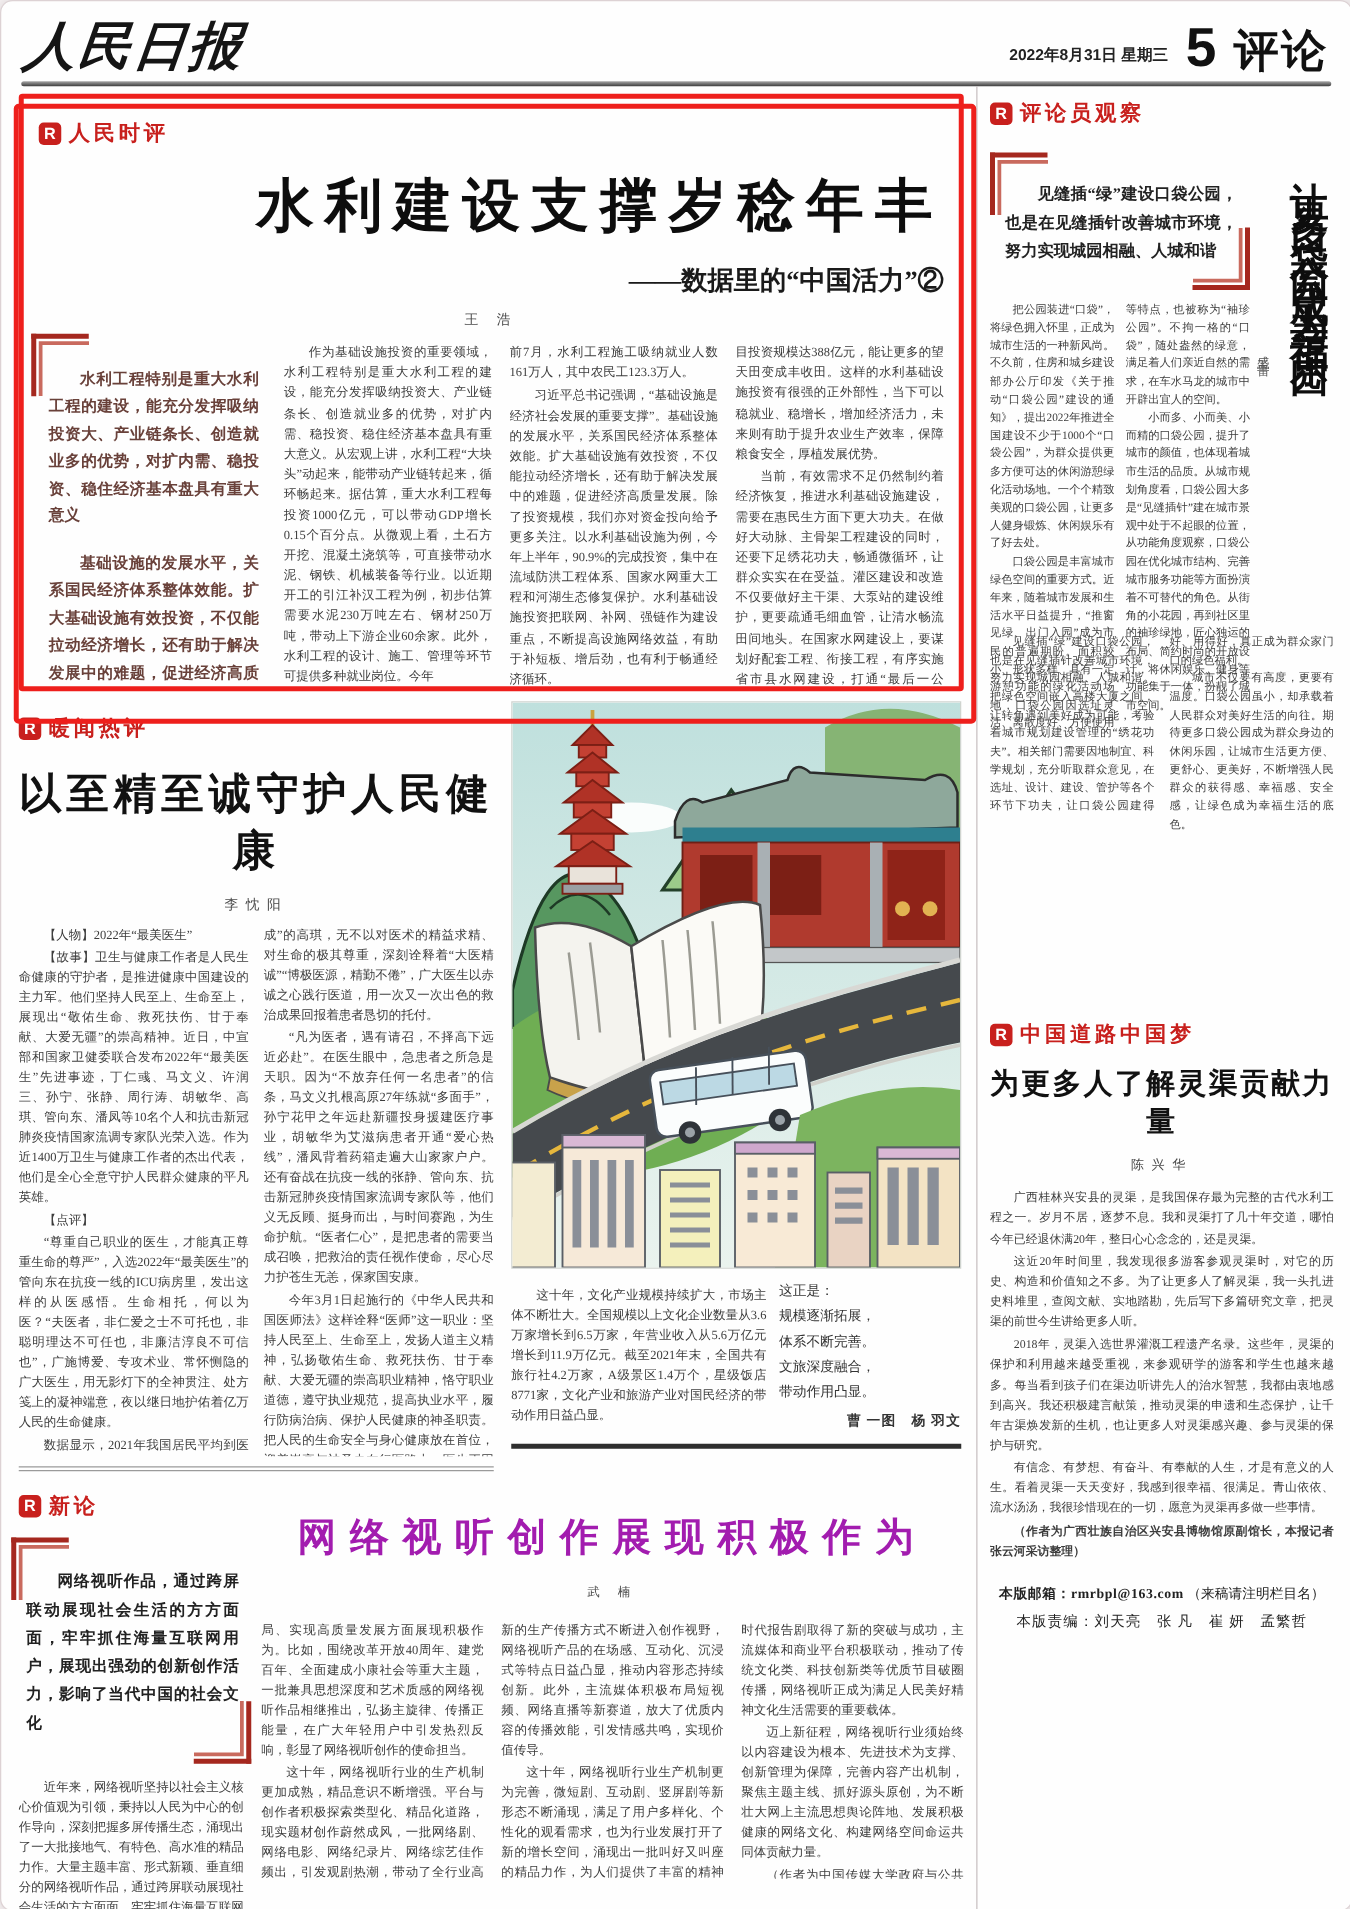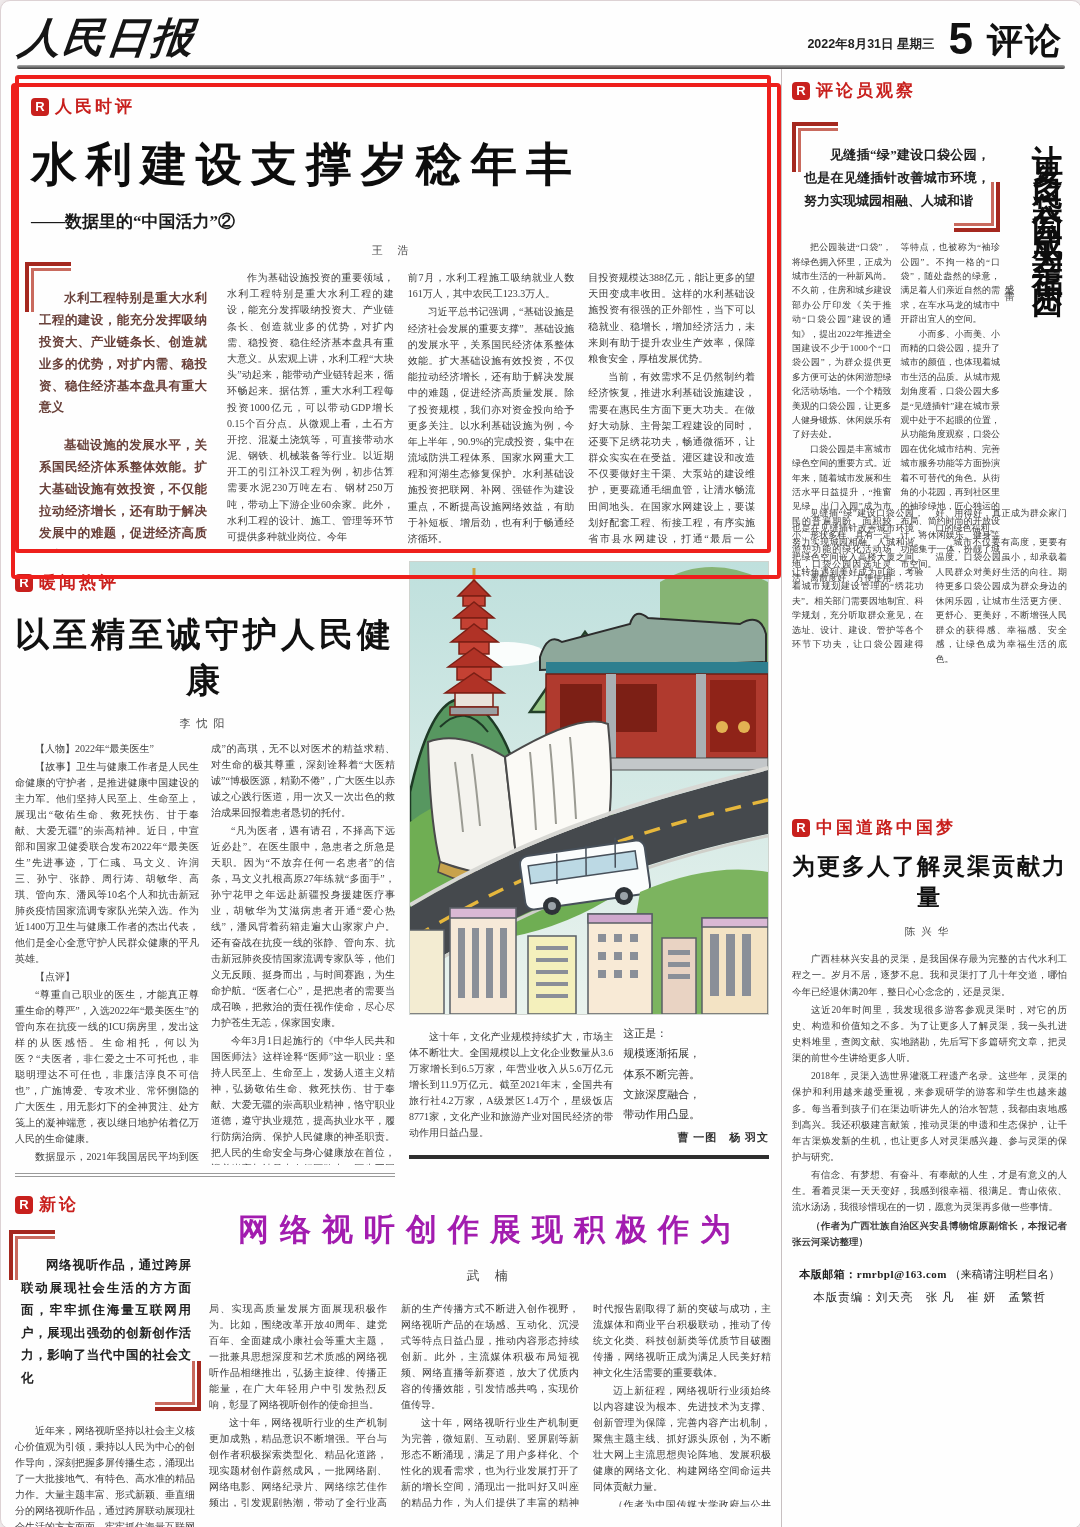--- a/index.html
+++ b/index.html
@@ -27,23 +27,23 @@
   .bodytxt p.cont{text-indent:0;}
   .quote{position:relative;font-weight:bold;line-height:1.75;color:#222;}
   .quote:before{content:"";position:absolute;left:-6px;top:-8px;width:42px;height:46px;
       border-left:4px solid #a5281f;border-top:4px solid #a5281f;box-shadow:inset 3px 3px 0 -1px #fff, inset 6px 6px 0 -1px #c96a5e;}
   .quote:after{content:"";position:absolute;right:-6px;bottom:-8px;width:42px;height:46px;
       border-right:4px solid #a5281f;border-bottom:4px solid #a5281f;box-shadow:inset -3px -3px 0 -1px #fff, inset -6px -6px 0 -1px #c96a5e;}
   .quote p{margin:0;text-indent:2em;text-align:justify;}
   .byline{text-align:center;color:#4a4a4a;letter-spacing:6px;}
   
   .art1{position:relative;border:4px solid #ee1f1c;border-radius:3px;margin-top:6px;padding:6px 12px 10px 12px;height:478px;box-sizing:border-box;overflow:hidden;}
-  .art1 h1{margin:16px 0 0 0;text-align:left;font-size:46px;letter-spacing:9px;color:#0d0d0d;
+  .art1 h1{margin:16px 0 0 0;text-align:right;font-size:46px;letter-spacing:9px;color:#0d0d0d;
            font-family:"Liberation Sans","DejaVu Sans",sans-serif;font-weight:bold;}
-  .art1 .sub{margin-top:14px;text-align:left;font-size:17px;font-weight:bold;color:#1a1a1a;}
+  .art1 .sub{margin-top:14px;text-align:right;font-size:21px;font-weight:bold;color:#1a1a1a;}
   .art1 .byline{font-size:11px;margin-top:10px;}
   .art1-body{display:flex;gap:14px;margin-top:12px;}
   .art1-quote{width:168px;flex:none;padding:18px 6px 14px 8px;font-size:12.5px;color:#69413a;}
   .art1-quote p{margin-bottom:16px;}
   .art1 .bodytxt{flex:1;font-size:10px;line-height:1.62;color:#3c3c3c;height:306px;overflow:hidden;}
   
   .row2{display:flex;gap:14px;margin-top:8px;}
   .nuanwen{width:380px;flex:none;border-bottom:4px double #9a9a9a;padding-bottom:8px;}
   .nuanwen h2{margin:18px 0 0 0;text-align:center;font-size:34px;letter-spacing:4px;color:#111;
               font-family:"Liberation Sans","DejaVu Sans",sans-serif;font-weight:bold;}
@@ -61,21 +61,21 @@
   .thickrule{height:4px;background:#2e2e2e;margin-top:8px;}
   
   .xinlun{display:flex;gap:14px;margin-top:6px;}
   .xl-left{width:180px;flex:none;}
   .xl-quote{margin-top:22px;padding:16px 4px 14px 6px;font-size:12.5px;}
   .xl-quote p{line-height:1.8;}
   .xl-left .bodytxt{font-size:10px;line-height:1.6;color:#3c3c3c;margin-top:20px;height:106px;overflow:hidden;}
   .xl-right{flex:1;min-width:0;}
   .xl-right h2{margin:26px 0 0 0;text-align:center;font-size:31px;letter-spacing:11px;color:#a21caf;
                font-family:"Liberation Sans","DejaVu Sans",sans-serif;font-weight:bold;}
-  .xl-right .byline{font-size:13px;margin-top:16px;}
+  .xl-right .byline{font-size:10px;margin-top:16px;}
   .xl-cols{display:flex;gap:14px;margin-top:16px;}
   .xl-cols .bodytxt{flex:1;font-size:10px;line-height:1.6;color:#3c3c3c;height:206px;overflow:hidden;}
   
   .s1-quote{margin:14px 8px 0 6px;padding:14px 4px 12px 6px;font-size:13px;}
   .s1-mid{display:flex;margin-top:14px;}
   .s1-narrow{width:208px;flex:none;column-count:2;column-gap:9px;font-size:9px;line-height:1.6;color:#3c3c3c;height:362px;overflow:hidden;}
   .s1-narrow p{margin:0;text-indent:2em;text-align:justify;}
   .vt-block{flex:1;display:flex;justify-content:flex-end;align-items:flex-start;height:470px;}
   .vtitle{writing-mode:vertical-rl;font-size:31px;font-weight:bold;letter-spacing:12px;color:#0d0d0d;
           font-family:"Liberation Sans","DejaVu Sans",sans-serif;margin-top:4px;}

